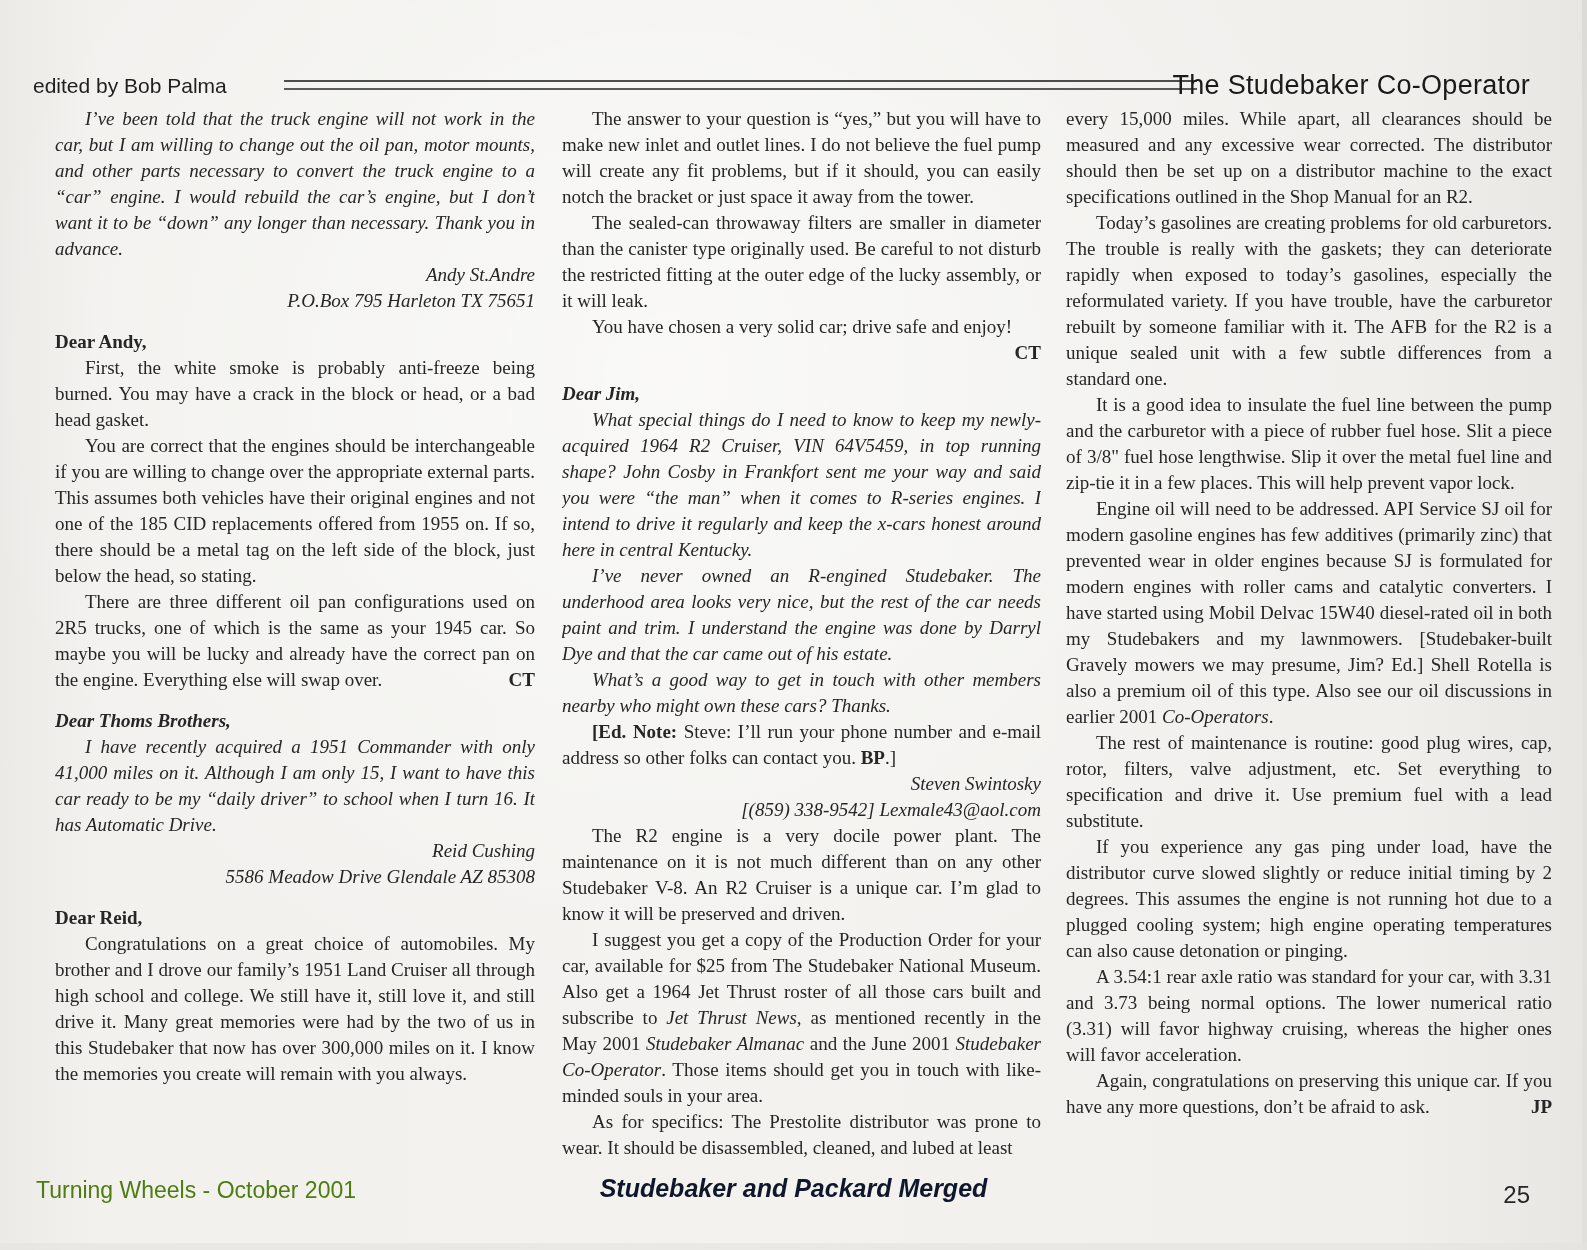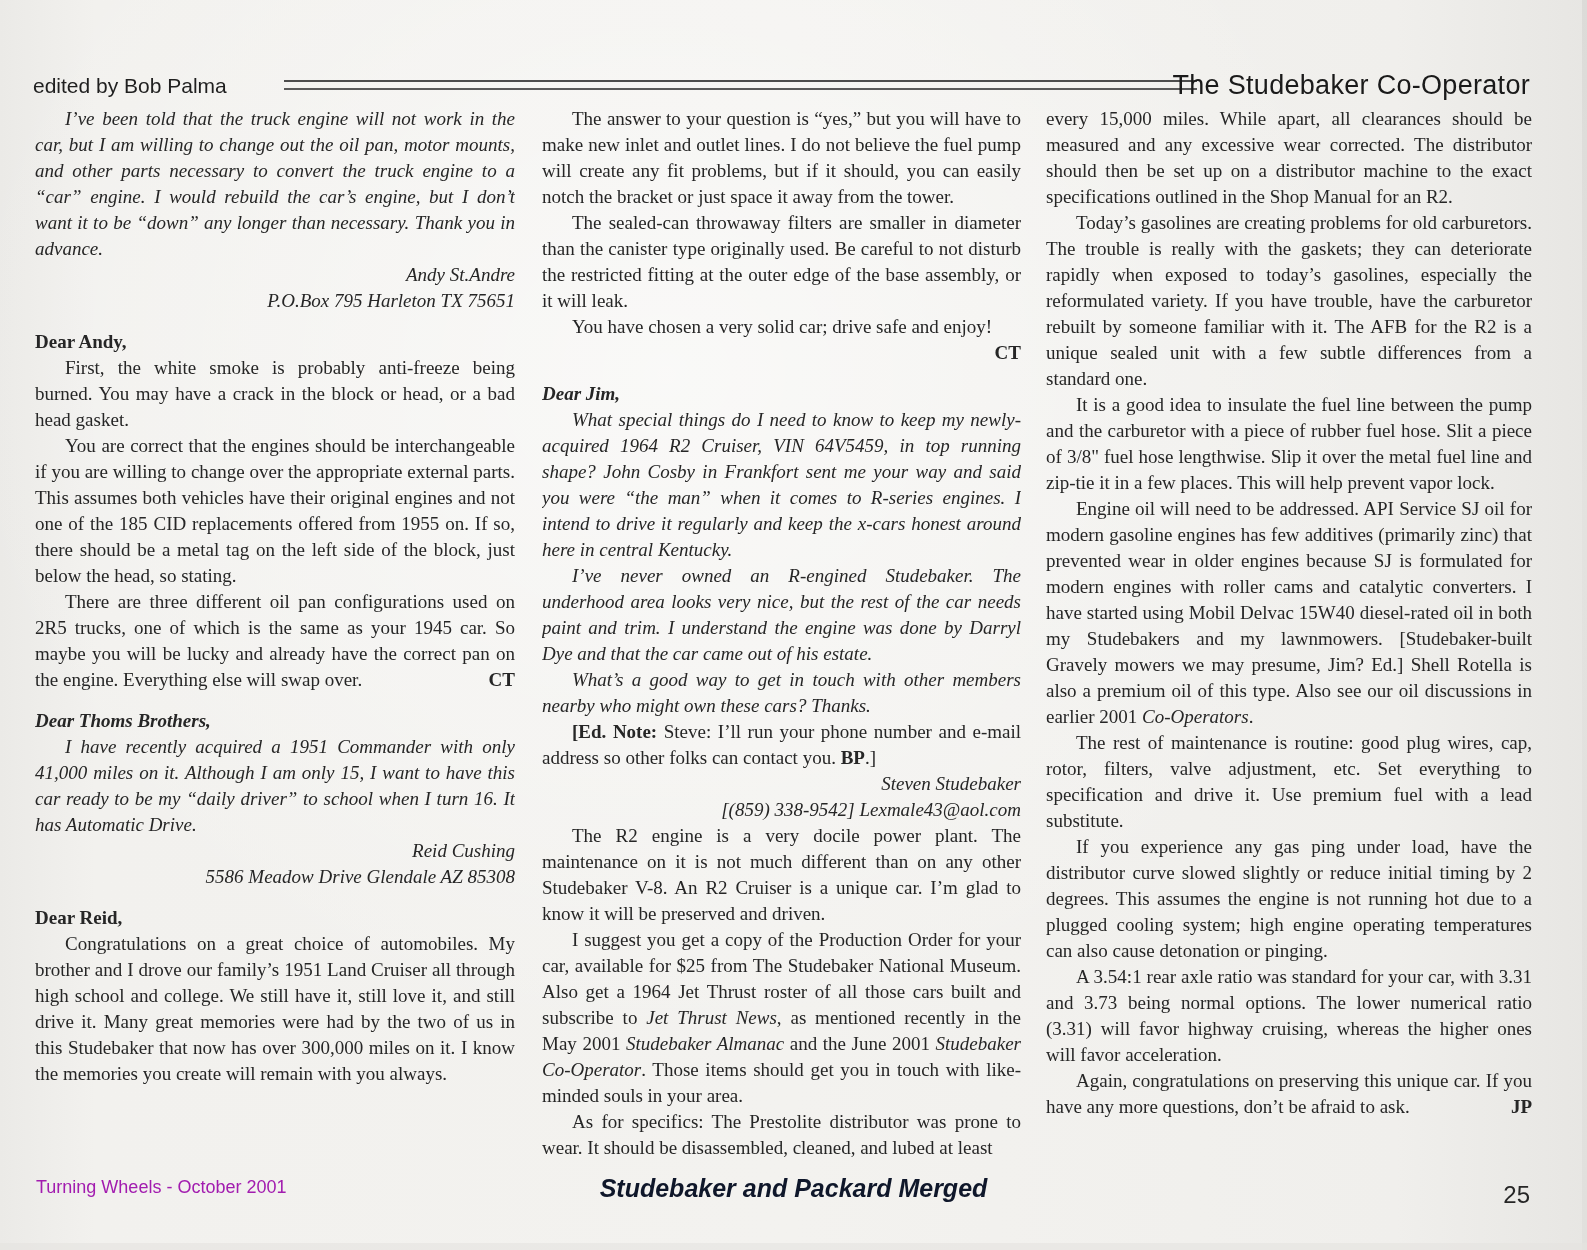--- a/index.html
+++ b/index.html
@@ -20,40 +20,40 @@
   
   .edited-by{position:absolute;left:33px;top:74px;
     font-family:"Liberation Sans",sans-serif;font-size:21px;color:#1f1f1f;}
   .header-rule{position:absolute;left:284px;top:80px;width:913px;height:6px;
     border-top:2px solid #4d4d4d;border-bottom:2px solid #5a5a5a;}
   .masthead{position:absolute;right:57px;top:70px;
     font-family:"Liberation Sans",sans-serif;font-size:27px;color:#1a1a1a;letter-spacing:.3px;}
 
   
   .col{position:absolute;top:106px;height:1062px;overflow:hidden;
-    text-align:justify;font-size:19px;line-height:26px;}
+    text-align:justify;font-size:19px;line-height:26px;margin-left:20px;}
   .col-1{left:35px;width:480px;}
   .col-2{left:542px;width:479px;}
   .col-3{left:1046px;width:486px;}
 
   p{margin:0;}
   .para{text-indent:30px;}
   .para.noindent{text-indent:0;}
   .italic{font-style:italic;}
   .salutation{font-weight:bold;margin-top:15px;}
   .signature{text-align:right;font-weight:normal;font-style:italic;}
   .address{text-align:right;font-style:italic;}
   .initials{text-align:right;font-weight:bold;}
   .tail{float:right;font-weight:bold;font-style:normal;}
   .seg-b{font-weight:bold;}
   .seg-i{font-style:italic;}
 
   
   .footer-left{position:absolute;left:36px;top:1177px;
-    font-family:"Liberation Sans",sans-serif;font-size:18px;color:#a21caf;}
+    font-family:"Liberation Sans",sans-serif;font-size:23px;color:#4d7c0f;}
   .footer-center{position:absolute;left:0;right:0;top:1174px;text-align:center;
     font-family:"Liberation Sans",sans-serif;font-size:25px;font-weight:bold;font-style:italic;color:#0f172a;}
   .footer-right{position:absolute;right:57px;top:1181px;
     font-family:"Liberation Sans",sans-serif;font-size:24px;color:#262626;}
 </style>
 </head>
 <body>
 
 <div>
 
@@ -71,29 +71,29 @@
       <p class="para"><span>There are three different oil pan configurations used on 2R5 trucks, one of which is the same as your 1945 car. So maybe you will be lucky and already have the correct pan on the engine. Everything else will swap over.</span><span class="tail">CT</span></p>
       <p class="salutation italic">Dear Thoms Brothers,</p>
       <p class="para italic"><span>I have recently acquired a 1951 Commander with only 41,000 miles on it. Although I am only 15, I want to have this car ready to be my “daily driver” to school when I turn 16. It has Automatic Drive.</span></p>
       <p class="signature">Reid Cushing</p>
       <p class="address">5586 Meadow Drive Glendale  AZ  85308</p>
       <p class="salutation">Dear Reid,</p>
       <p class="para"><span>Congratulations on a great choice of automobiles. My brother and I drove our family’s 1951 Land Cruiser all through high school and college. We still have it, still love it, and still drive it. Many great memories were had by the two of us in this Studebaker that now has over 300,000 miles on it. I know the memories you create will remain with you always.</span></p>
     </div>
   <div class="col col-2">
       <p class="para"><span>The answer to your question is “yes,” but you will have to make new inlet and outlet lines. I do not believe the fuel pump will create any fit problems, but if it should, you can easily notch the bracket or just space it away from the tower.</span></p>
-      <p class="para"><span>The sealed-can throwaway filters are smaller in diameter than the canister type originally used. Be careful to not disturb the restricted fitting at the outer edge of the base assembly, or it will leak.</span></p>
+      <p class="para"><span>The sealed-can throwaway filters are smaller in diameter than the canister type originally used. Be careful to not disturb the restricted fitting at the outer edge of the lucky assembly, or it will leak.</span></p>
       <p class="para"><span>You have chosen a very solid car; drive safe and enjoy!</span></p>
       <p class="initials">CT</p>
       <p class="salutation italic">Dear Jim,</p>
       <p class="para italic"><span>What special things do I need to know to keep my newly-acquired 1964 R2 Cruiser, VIN 64V5459, in top running shape? John Cosby in Frankfort sent me your way and said you were “the man” when it comes to R-series engines. I intend to drive it regularly and keep the x-cars honest around here in central Kentucky.</span></p>
       <p class="para italic"><span>I’ve never owned an R-engined Studebaker. The underhood area looks very nice, but the rest of the car needs paint and trim. I understand the engine was done by Darryl Dye and that the car came out of his estate.</span></p>
       <p class="para italic"><span>What’s a good way to get in touch with other members nearby who might own these cars? Thanks.</span></p>
       <p class="para"><span class="seg-b">[Ed. Note:</span><span> Steve: I’ll run your phone number and e-mail address so other folks can contact you. </span><span class="seg-b">BP</span><span>.]</span></p>
-      <p class="signature">Steven Studebaker</p>
+      <p class="signature">Steven Swintosky</p>
       <p class="address">[(859) 338-9542]    Lexmale43@aol.com</p>
       <p class="para"><span>The R2 engine is a very docile power plant. The maintenance on it is not much different than on any other Studebaker V-8. An R2 Cruiser is a unique car. I’m glad to know it will be preserved and driven.</span></p>
       <p class="para"><span>I suggest you get a copy of the Production Order for your car, available for $25 from The Studebaker National Museum. Also get a 1964 Jet Thrust roster of all those cars built and subscribe to </span><span class="seg-i">Jet Thrust News</span><span>, as mentioned recently in the May 2001 </span><span class="seg-i">Studebaker Almanac</span><span> and the June 2001 </span><span class="seg-i">Studebaker Co-Operator</span><span>. Those items should get you in touch with like-minded souls in your area.</span></p>
       <p class="para"><span>As for specifics: The Prestolite distributor was prone to wear. It should be disassembled, cleaned, and lubed at least</span></p>
     </div>
   <div class="col col-3">
       <p class="para noindent"><span>every 15,000 miles. While apart, all clearances should be measured and any excessive wear corrected. The distributor should then be set up on a distributor machine to the exact specifications outlined in the Shop Manual for an R2.</span></p>
       <p class="para"><span>Today’s gasolines are creating problems for old carburetors. The trouble is really with the gaskets; they can deteriorate rapidly when exposed to today’s gasolines, especially the reformulated variety. If you have trouble, have the carburetor rebuilt by someone familiar with it. The AFB for the R2 is a unique sealed unit with a few subtle differences from a standard one.</span></p>
       <p class="para"><span>It is a good idea to insulate the fuel line between the pump and the carburetor with a piece of rubber fuel hose. Slit a piece of 3/8" fuel hose lengthwise. Slip it over the metal fuel line and zip-tie it in a few places. This will help prevent vapor lock.</span></p>
       <p class="para"><span>Engine oil will need to be addressed. API Service SJ oil for modern gasoline engines has few additives (primarily zinc) that prevented wear in older engines because SJ is formulated for modern engines with roller cams and catalytic converters. I have started using Mobil Delvac 15W40 diesel-rated oil in both my Studebakers and my lawnmowers. [Studebaker-built Gravely mowers we may presume, Jim? Ed.] Shell Rotella is also a premium oil of this type. Also see our oil discussions in earlier 2001 </span><span class="seg-i">Co-Operators</span><span>.</span></p>

